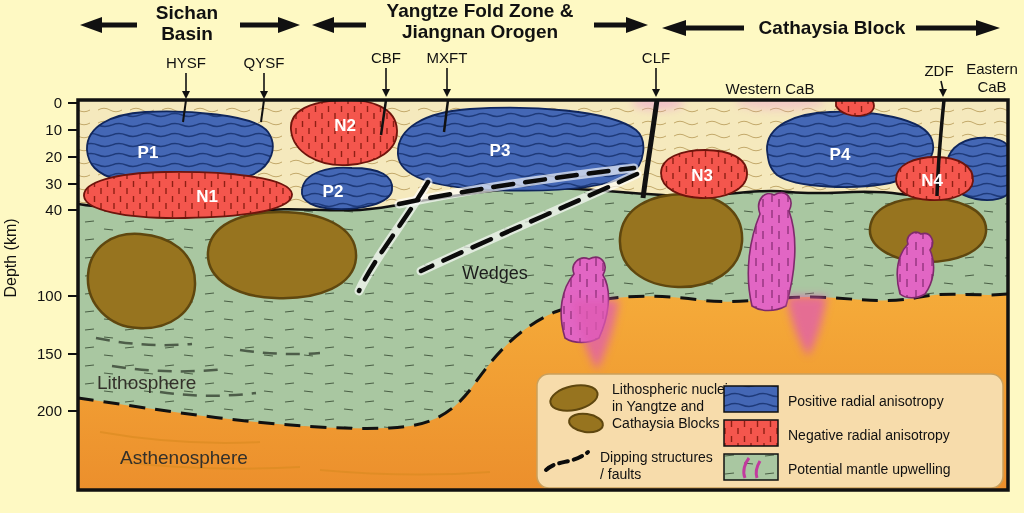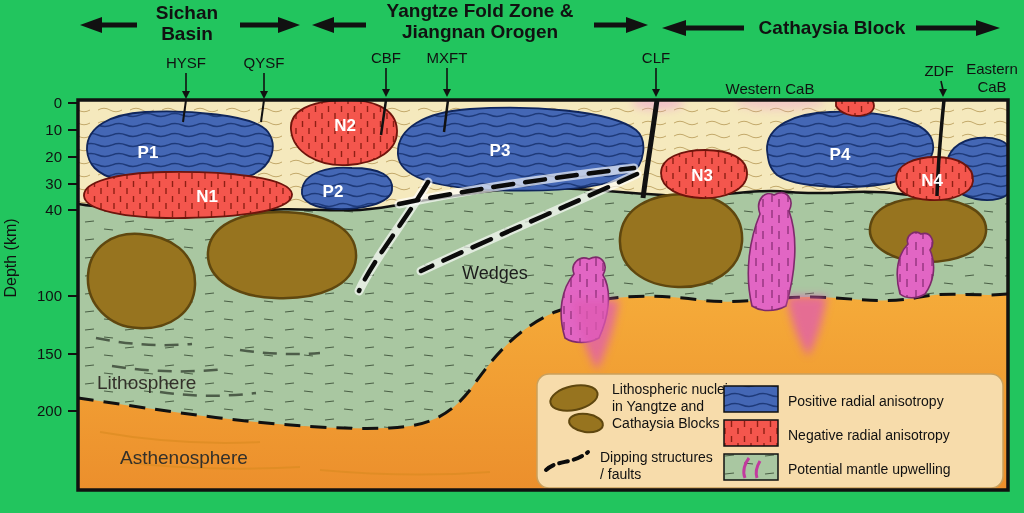--- a/index.html
+++ b/index.html
@@ -1,16 +1,16 @@
 <!DOCTYPE html>
 <html><head>
 <meta charset="utf-8">
 <style>
   html,body{margin:0;padding:0;background:#ffffff;}
-  .canvas{position:relative;width:1024px;height:513px;background:#22c55e;overflow:hidden;
+  .canvas{position:relative;width:1024px;height:513px;background:#fef9c3;overflow:hidden;
           font-family:"Liberation Sans", sans-serif;text-decoration:underline;}
   svg{display:block;}
   .hdr{font-size:19px;font-weight:bold;fill:#111;}
   .flt{font-size:15px;fill:#111;}
   .tick{font-size:15px;fill:#111;}
   .axlabel{font-size:16px;fill:#111;}
   .reg{font-size:17px;font-weight:bold;fill:#ffffff;}
   .layer{font-size:19px;fill:#33302a;}
   .wedge{font-size:18px;fill:#1c1c1c;}
   .leg{font-size:14px;fill:#111;}

